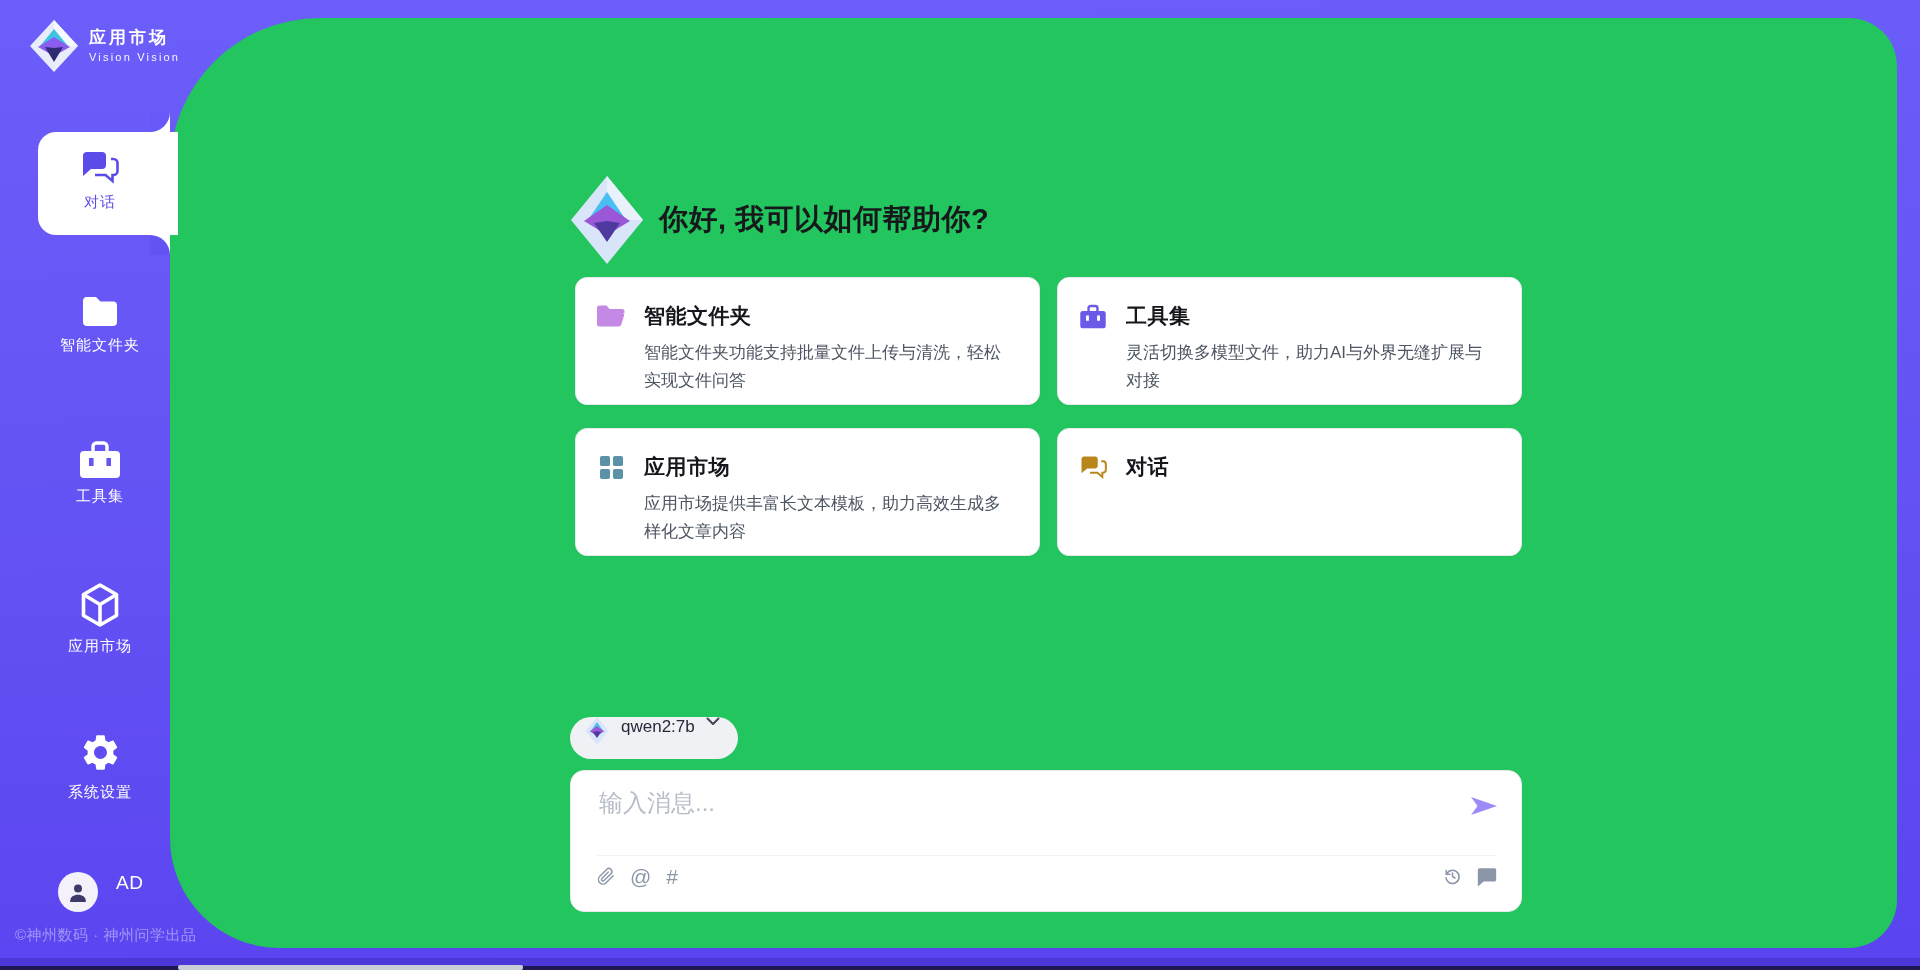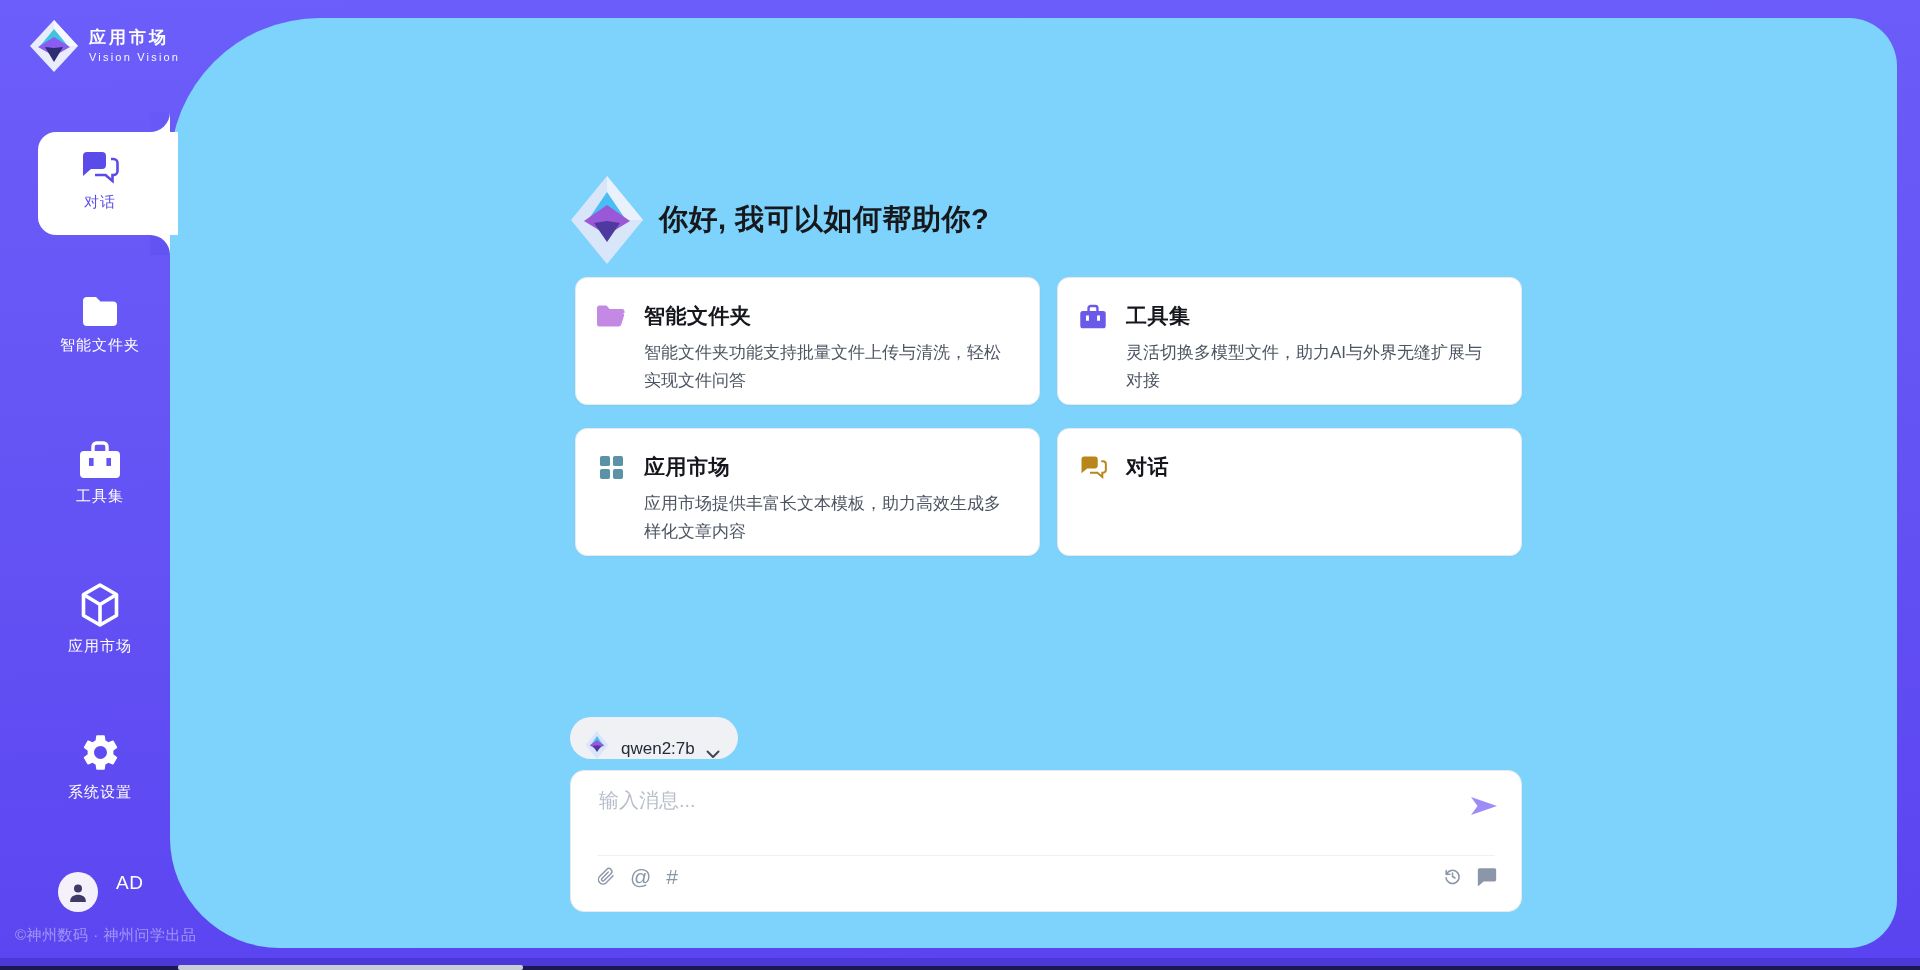--- a/index.html
+++ b/index.html
@@ -34,43 +34,43 @@
   .curve::after { content:''; position:absolute; inset:0; }
   .curve.top::after { background:#6759F7; border-bottom-right-radius:20px; }
   .curve.bottom::after { background:#6253F3; border-top-right-radius:20px; }
 
   .user-row { position:absolute; left:58px; top:872px; display:flex; gap:18px; cursor:pointer; }
   .avatar { width:40px; height:40px; border-radius:50%; background:#F4F1FB; display:flex; align-items:center; justify-content:center; }
   .user-name { color:#fff; font-size:19px; font-weight:500; letter-spacing:.5px; }
   .copyright { position:absolute; left:15px; top:926px; font-size:15px; color:rgba(255,255,255,.42); letter-spacing:.5px; white-space:nowrap; }
 
   
-  .content { position:absolute; left:170px; top:18px; width:1727px; height:930px; background:#7dd3fc;
+  .content { position:absolute; left:170px; top:18px; width:1727px; height:930px; background:#22c55e;
              border-radius:150px 48px 48px 120px / 150px 48px 48px 120px; border-top-left-radius:150px;
              border-bottom-left-radius:110px; overflow:hidden; z-index:1; }
 
   .greeting { position:absolute; left:401px; top:156px; height:92px; display:flex; align-items:center; gap:16px; }
   .greeting h1 { font-size:29px; font-weight:800; color:#17181C; letter-spacing:.5px; }
 
   .cards { position:absolute; left:405px; top:259px; display:grid; grid-template-columns:465px 465px; gap:23px 17px; }
   .card { height:128px; background:#fff; border:1px solid #E7E9EE; border-radius:12px; padding:24px 24px 0 20px;
           cursor:pointer; box-shadow:0 1px 2px rgba(20,20,43,.03); }
   .card-head { display:flex; align-items:center; gap:18px; }
   .card-title { font-size:21px; font-weight:800; color:#15171D; letter-spacing:.5px; }
   .card-icon { width:30px; display:flex; justify-content:center; }
   .card-desc { margin-top:9px; margin-left:48px; font-size:17px; line-height:28px; color:#4D5562; }
 
-  .model-selector { position:absolute; left:400px; top:699px; height:42px; display:flex; align-items:flex-end; gap:11px;
+  .model-selector { position:absolute; left:400px; top:699px; height:42px; display:flex; align-items:flex-start; gap:11px;
                     background:#F0F1F5; border-radius:21px; padding:0 18px 0 14px; cursor:pointer; }
   .model-name { font-size:17px; color:#242B38; font-weight:500; }
 
   .composer { position:absolute; left:400px; top:752px; width:952px; height:142px; background:#fff;
               border:1.5px solid #E7E9EE; border-radius:14px; }
   .message-input { position:absolute; left:28px; top:16px; width:860px; height:58px; border:none; outline:none; resize:none;
-                   font-family:inherit; font-size:20px; color:#333; background:transparent; }
+                   font-family:inherit; font-size:24px; color:#333; background:transparent; }
   .message-input::placeholder { color:#B8BEC9; }
   .send-btn { position:absolute; right:22px; top:24px; width:28px; height:22px; background:none; border:none; cursor:pointer; }
   .composer-divider { position:absolute; left:26px; right:26px; top:84px; height:1px; background:#EFF1F4; }
   .composer-toolbar { position:absolute; left:26px; right:24px; top:95px; display:flex; align-items:center; gap:15px; }
   .tool-btn { background:none; border:none; cursor:pointer; display:flex; align-items:center; justify-content:center;
               color:var(--muted-icon,#8C96A9); padding:0; }
   .tool-glyph { font-size:21px; font-weight:500; color:var(--muted-icon,#8C96A9); line-height:20px; }
   .toolbar-spacer { flex:1; }
 
   svg { display:block; }

